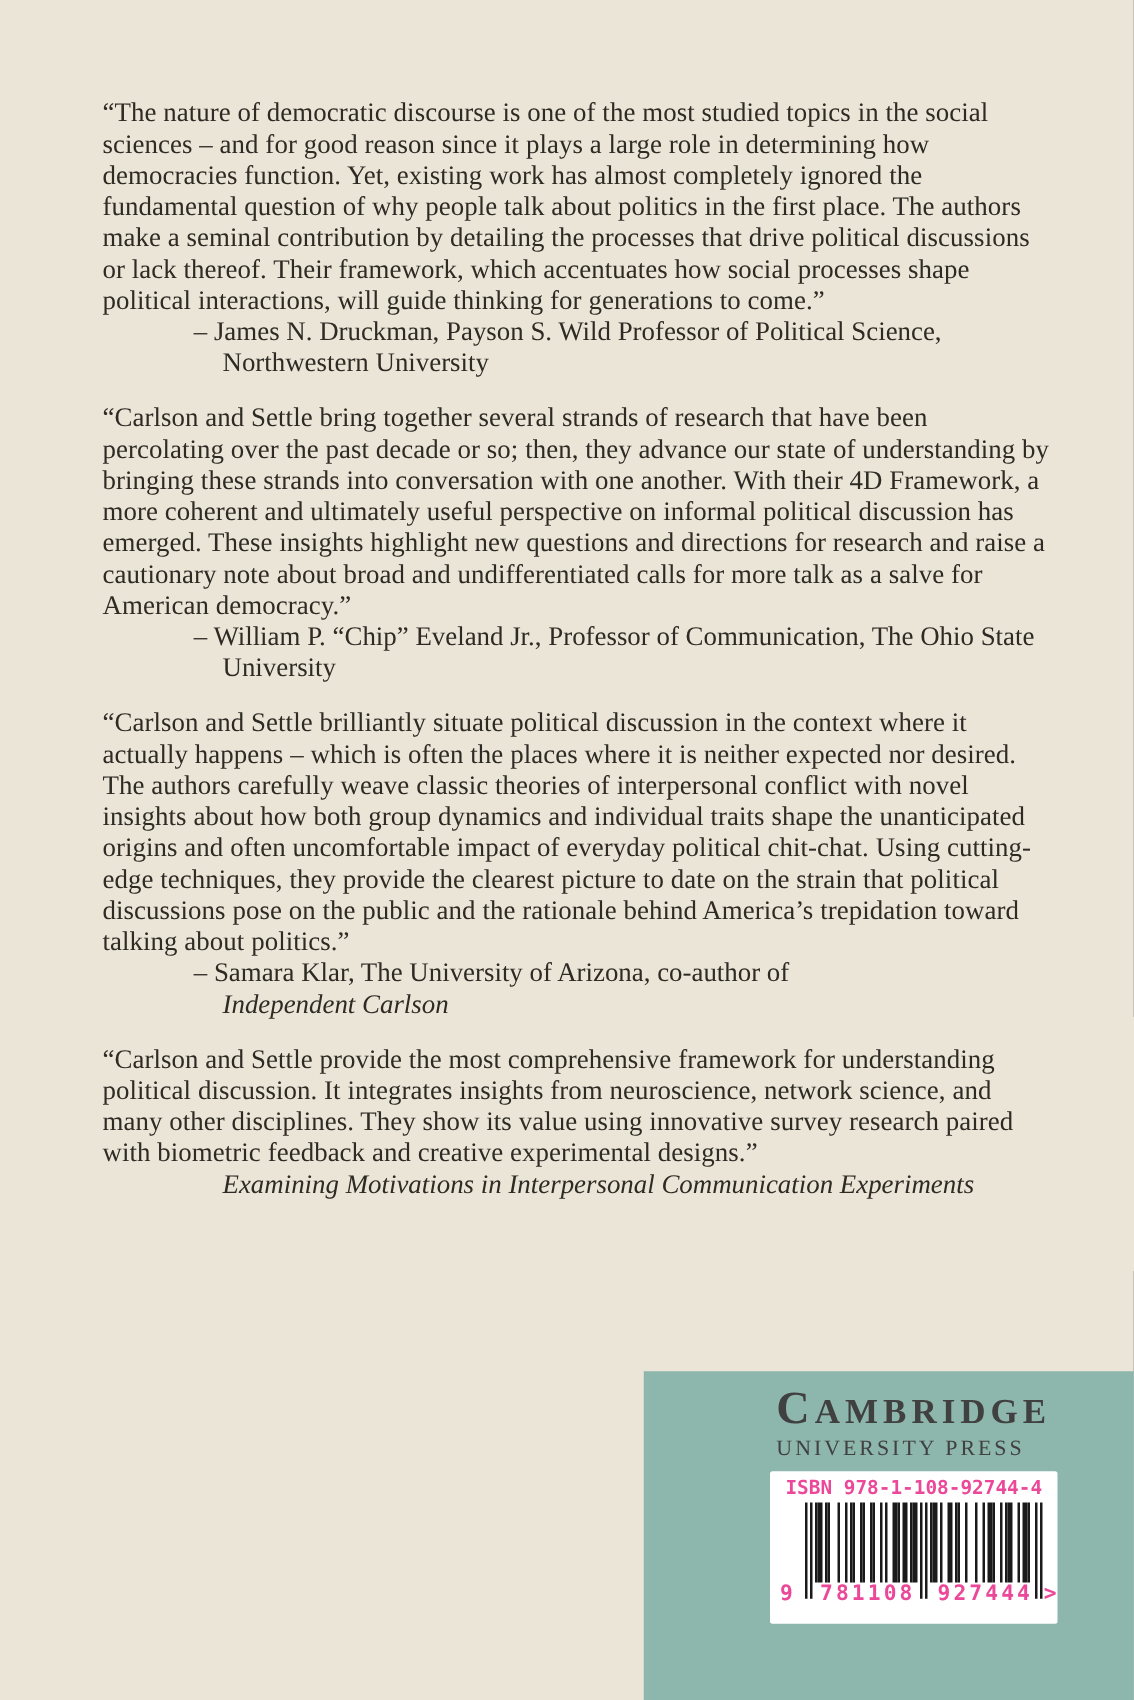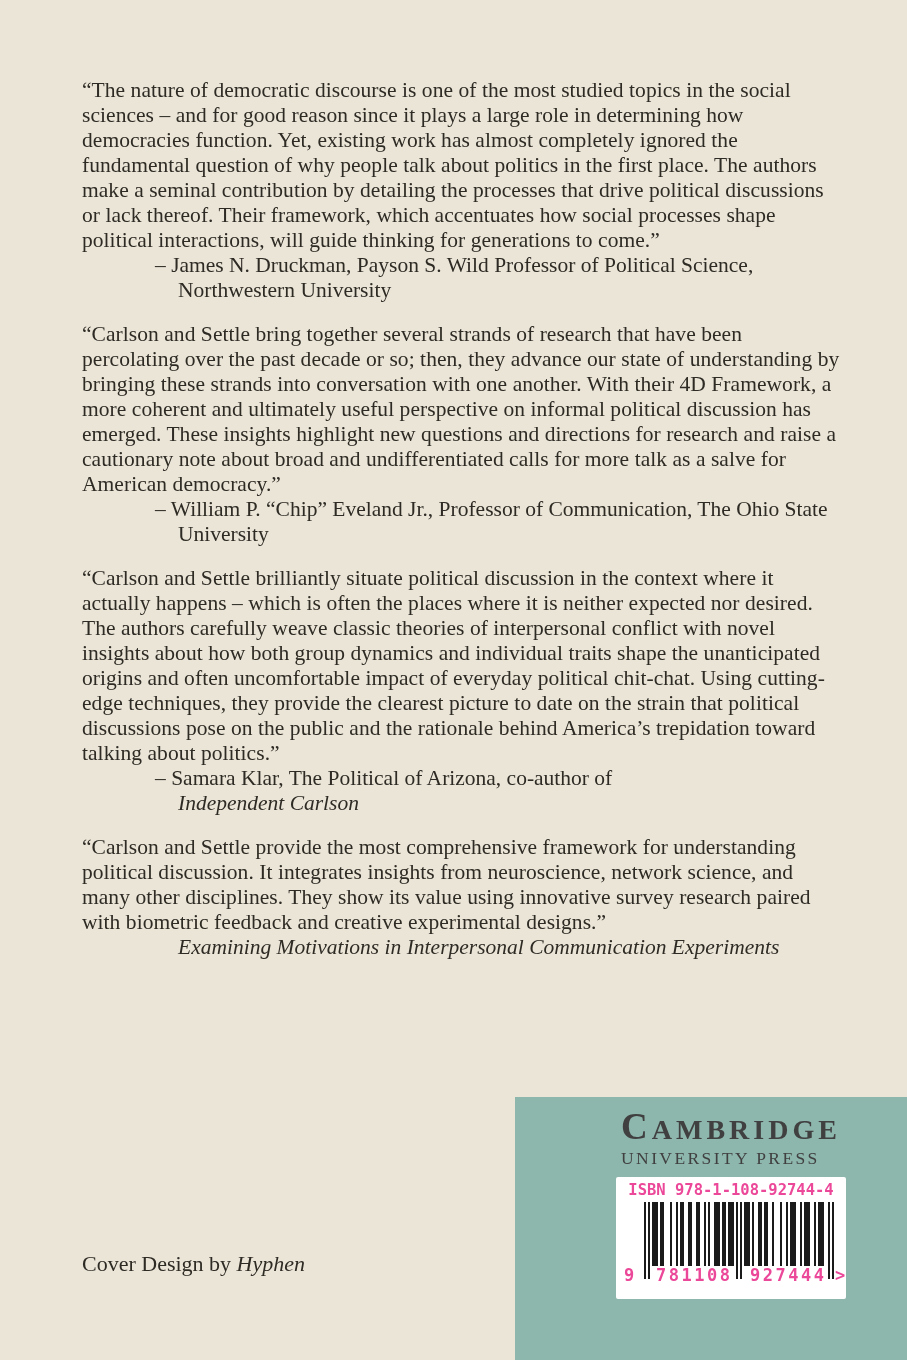--- a/index.html
+++ b/index.html
@@ -101,32 +101,31 @@
     </div>
 
     <div class="quote-block">
       <div class="quote-text">“Carlson and Settle bring together several strands of research that have been percolating over the past decade or so; then, they advance our state of understanding by bringing these strands into conversation with one another. With their 4D Framework, a more coherent and ultimately useful perspective on informal political discussion has emerged. These insights highlight new questions and directions for research and raise a cautionary note about broad and undifferentiated calls for more talk as a salve for American democracy.”</div>
       <div class="attribution">– William P. “Chip” Eveland Jr., Professor of Communication, The Ohio State University</div>
 
     </div>
 
     <div class="quote-block">
       <div class="quote-text">“Carlson and Settle brilliantly situate political discussion in the context where it actually happens – which is often the places where it is neither expected nor desired. The authors carefully weave classic theories of interpersonal conflict with novel insights about how both group dynamics and individual traits shape the unanticipated origins and often uncomfortable impact of everyday political chit-chat. Using cutting-edge techniques, they provide the clearest picture to date on the strain that political discussions pose on the public and the rationale behind America’s trepidation toward talking about politics.”</div>
-      <div class="attribution">– Samara Klar, The Political of Arizona, co-author of</div>
+      <div class="attribution">– Samara Klar, The University of Arizona, co-author of</div>
       <div class="work">Independent Carlson</div>
     </div>
 
     <div class="quote-block">
       <div class="quote-text">“Carlson and Settle provide the most comprehensive framework for understanding political discussion. It integrates insights from neuroscience, network science, and many other disciplines. They show its value using innovative survey research paired with biometric feedback and creative experimental designs.”</div>
       <div class="work">Examining Motivations in Interpersonal Communication Experiments</div>
     </div>
 
   </div>
 
-  <div class="credit"><span>Cover Design by </span><span class="credit-name">Hyphen</span></div>
 
   <div class="panel">
     <div class="logo">
       <div class="logo-name">CAMBRIDGE</div>
       <div class="logo-sub">UNIVERSITY PRESS</div>
     </div>
 
     <div class="bcbox">
       <div class="bc-isbn">ISBN 978-1-108-92744-4</div>
       <div class="bc-bars">

